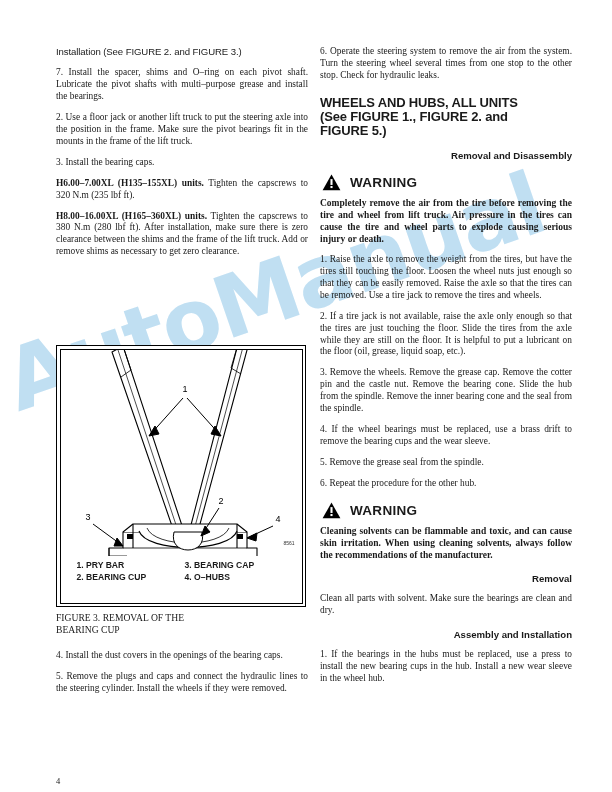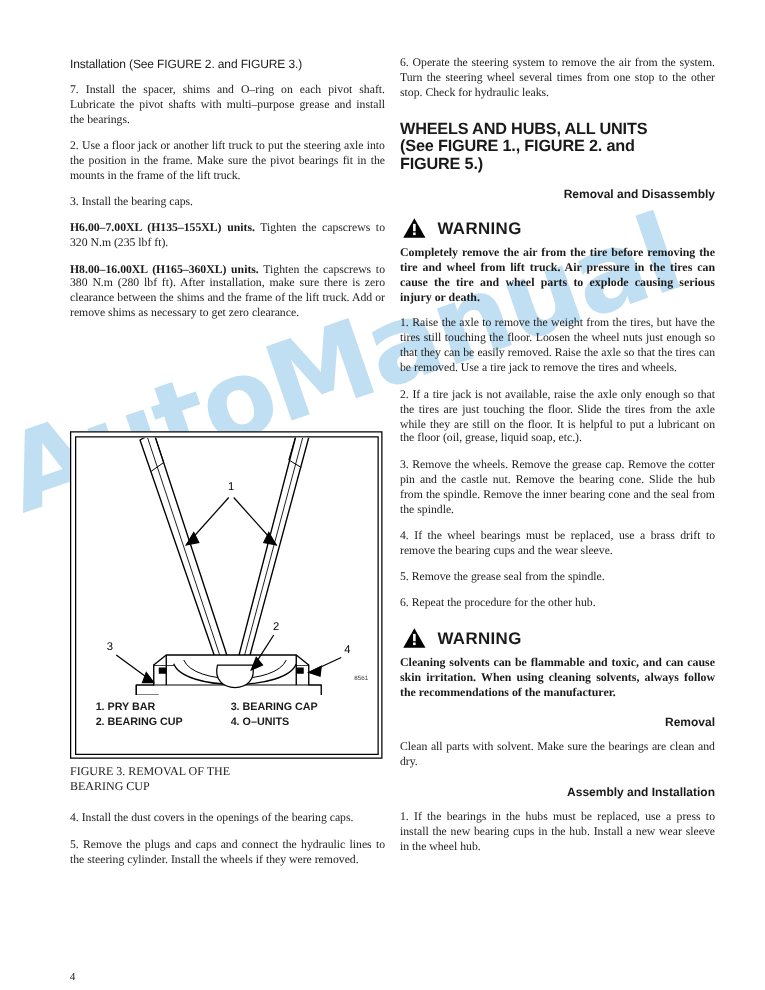--- a/index.html
+++ b/index.html
@@ -270,21 +270,21 @@
             <span>BEARING CAP</span>
           </div>
         </div>
         <div class="legend-row">
           <div class="legend-col">
             <span>2.</span>
             <span>BEARING CUP</span>
           </div>
           <div class="legend-col">
             <span>4.</span>
-            <span>O–UNITS</span>
+            <span>O–HUBS</span>
           </div>
         </div>
       </div>
     </div>
   </div>
 
   <div class="fig-caption">
     <div>FIGURE 3. REMOVAL OF THE</div>
     <div>BEARING CUP</div>
   </div>

